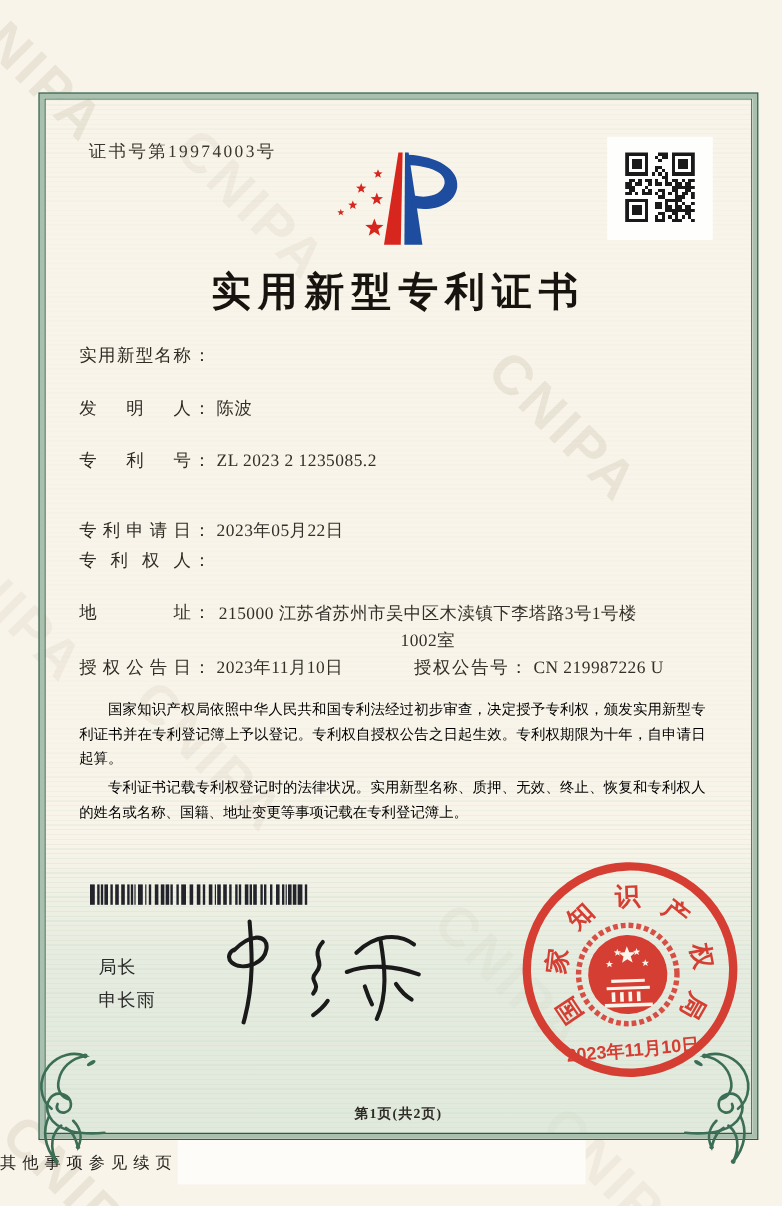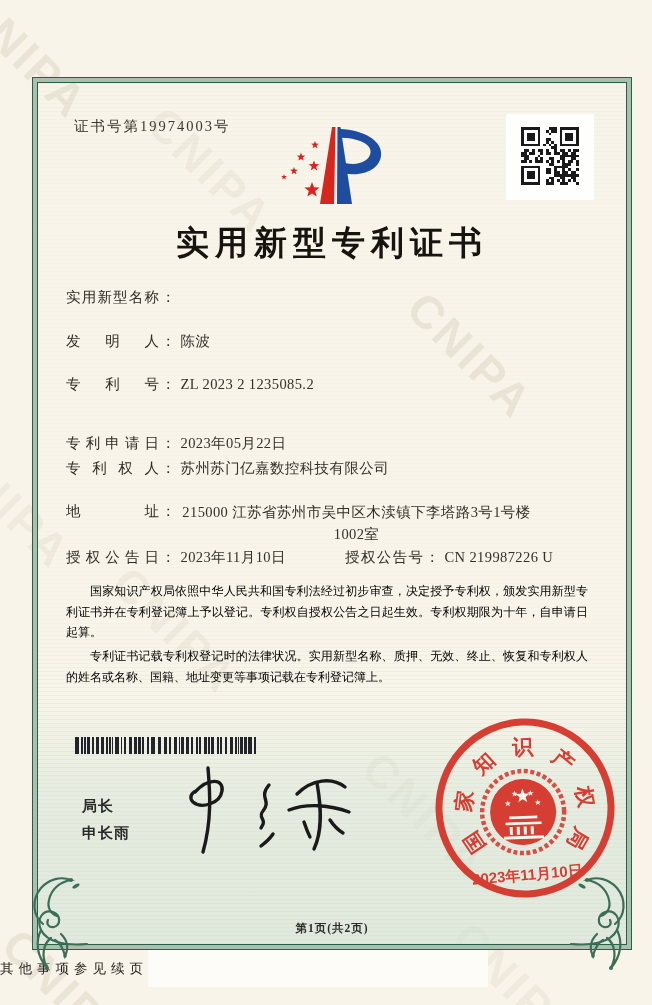--- a/index.html
+++ b/index.html
@@ -61,21 +61,21 @@
     text-indent:2em;text-align:justify;
   }
   
   .barcode{position:absolute;left:75px;top:737px;width:188px;height:17px;z-index:3;display:flex;align-items:stretch;}
   .barcode .bar{background:#23242b;height:100%;}
   .barcode .gap{height:100%;}
   
   .sig-title,.sig-name{
     position:absolute;left:82px;z-index:3;
     font-family:"Liberation Sans","DejaVu Sans",sans-serif;
-    font-weight:700;font-size:15px;color:#2a2a2a;letter-spacing:1px;
+    font-weight:400;font-size:15px;color:#2a2a2a;letter-spacing:1px;
   }
   .sig-title{top:797px;} .sig-name{top:824px;}
   .sig-hand{position:absolute;left:165px;top:758px;width:200px;height:102px;z-index:3;}
   
   .seal{position:absolute;left:430px;top:713px;width:190px;height:190px;z-index:5;opacity:.95;transform:rotate(-2deg);}
   .seal text{font-family:"Liberation Sans","DejaVu Sans",sans-serif;font-weight:700;}
   
   .page-num{position:absolute;left:33px;top:921px;width:598px;z-index:3;text-align:center;font-size:11.5px;font-weight:600;letter-spacing:1px;color:#2e2b26;}
   .ornament{position:absolute;top:872px;width:62px;height:105px;z-index:4;}
   .ornament.left{left:27px;} .ornament.right{left:569px;transform:scaleX(-1);}
@@ -273,21 +273,20 @@
     <span class="fvalue">ZL 2023 2 1235085.2</span>
 </div>
 <div class="field-row" style="top:417px;margin-top:16px;">
   <span class="flabel">专利申请日</span>
     <span class="colon">：</span>
     <span class="fvalue">2023年05月22日</span>
 </div>
 <div class="field-row" style="top:459px;font-family:Liberation Mono, monospace;">
   <span class="flabel">专利权人</span>
     <span class="colon">：</span>
-    <span class="fvalue">苏州苏门亿嘉数控科技有限公司</span>
 </div>
 <div class="field-row" style="top:501px;">
   <span class="flabel">地址</span>
     <span class="colon">：</span>
     <span class="fvalue wrap-val">215000 江苏省苏州市吴中区木渎镇下李塔路3号1号楼1002室</span>
 </div>
 <div class="field-row" style="top:547px;">
   <span class="flabel">授权公告日</span>
     <span class="colon">：</span>
     <span class="fvalue">2023年11月10日</span>

